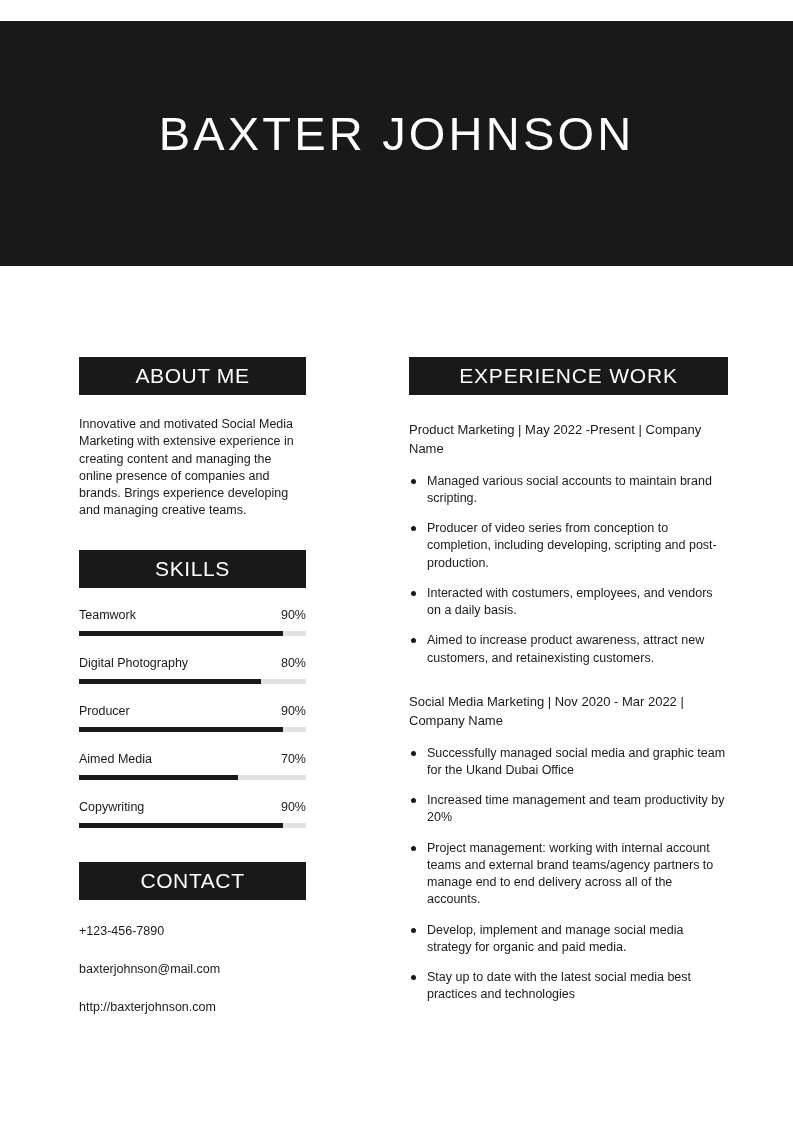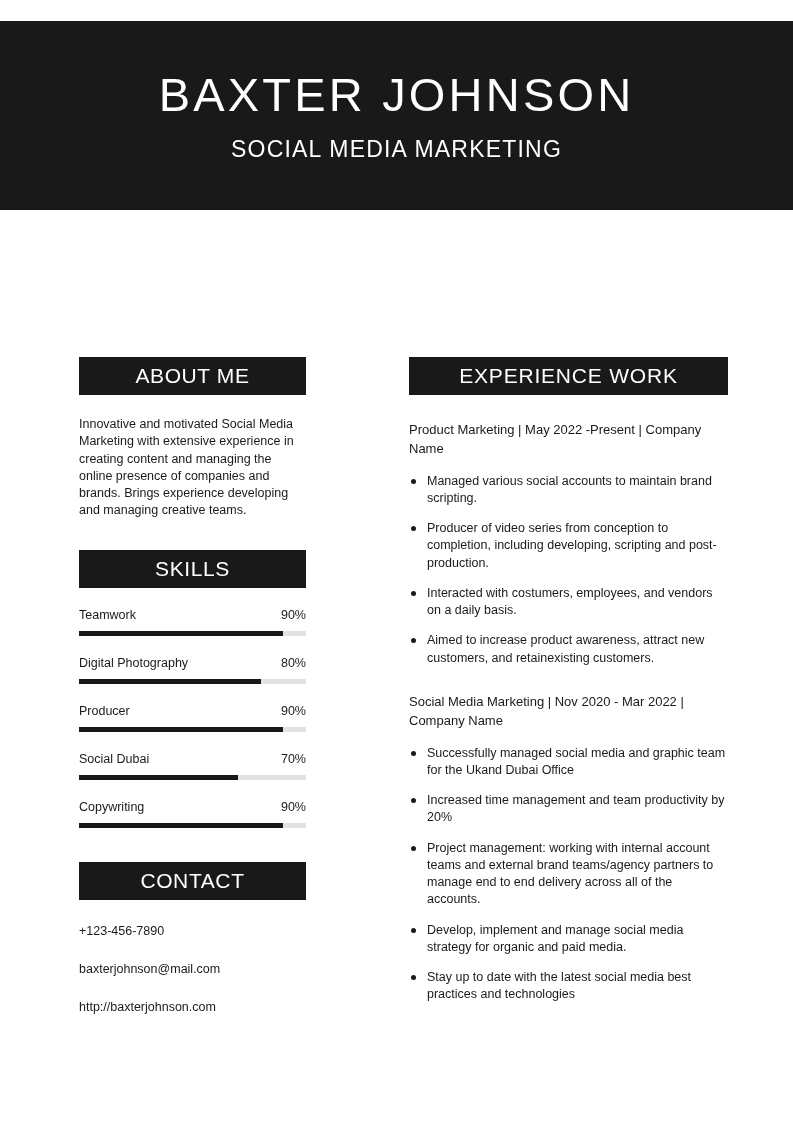--- a/index.html
+++ b/index.html
@@ -21,21 +21,21 @@
     height: 1122px;
     background: #ffffff;
   }
 
   
   .header {
     position: absolute;
     left: 0;
     top: 21px;
     width: 793px;
-    height: 189px;
+    height: 245px;
     background: #191919;
     display: flex;
     flex-direction: column;
     align-items: center;
     justify-content: center;
   }
   .header-name {
     color: #ffffff;
     font-size: 47px;
     letter-spacing: 3.2px;
@@ -161,21 +161,20 @@
     background: #191919;
   }
 </style>
 </head>
 <body>
 
 <div class="page">
 
   <div class="header">
     <div class="header-name">BAXTER JOHNSON</div>
-    <div class="header-role">SOCIAL MEDIA MARKETING</div>
   </div>
 
   <div class="left-col">
 
     <div class="section-bar">ABOUT ME</div>
     <div class="about-text">Innovative and motivated Social Media Marketing with extensive experience in creating content and managing the online presence of companies and brands. Brings experience developing and managing creative teams.</div>
 
     <div class="skills">
       <div class="section-bar">SKILLS</div>
 
@@ -204,21 +203,21 @@
           <span class="skill-name">Producer</span>
           <span class="skill-pct">90%</span>
         </div>
         <div class="bar-track">
           <div class="bar-fill" style="width: 90%;"></div>
         </div>
       </div>
 
       <div class="skill">
         <div class="skill-row">
-          <span class="skill-name">Social Dubai</span>
+          <span class="skill-name">Aimed Media</span>
           <span class="skill-pct">70%</span>
         </div>
         <div class="bar-track">
           <div class="bar-fill" style="width: 70%;"></div>
         </div>
       </div>
 
       <div class="skill">
         <div class="skill-row">
           <span class="skill-name">Copywriting</span>

